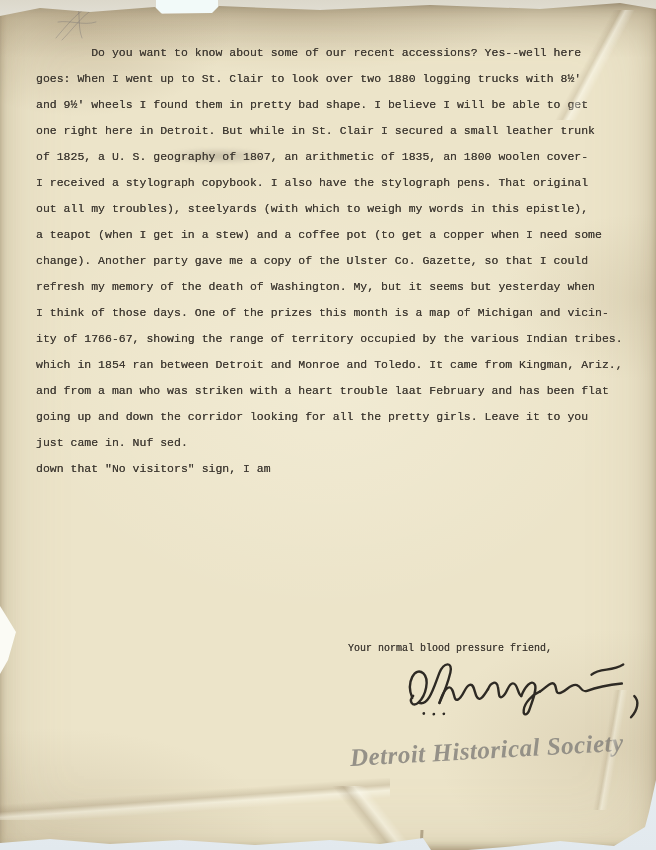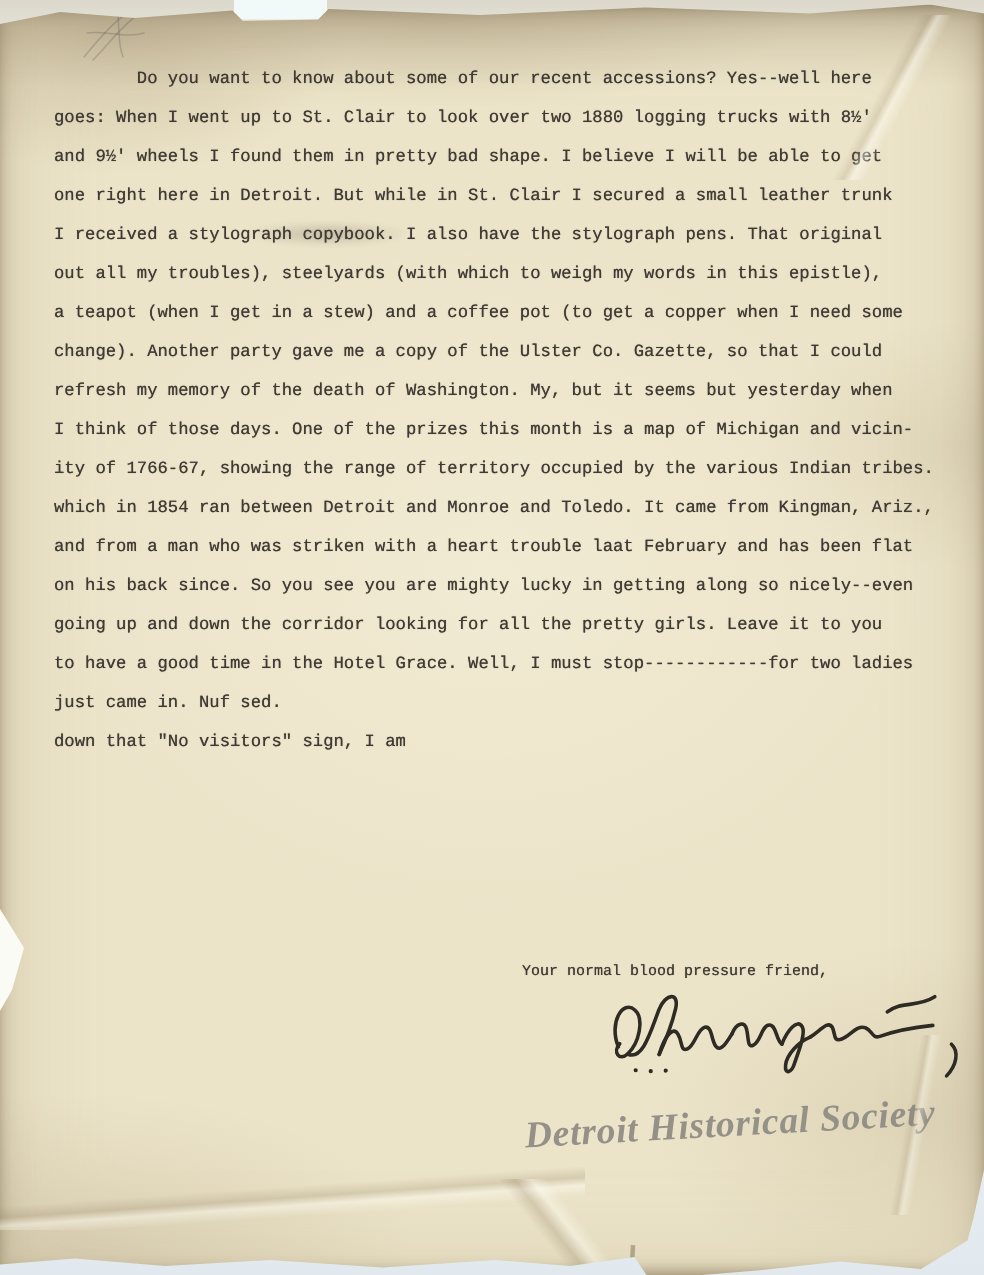--- a/index.html
+++ b/index.html
@@ -129,32 +129,31 @@
       </g>
     </svg>
 
     <div class="smudge"></div>
 
     <div class="letter-body">
         <div class="line">        Do you want to know about some of our recent accessions? Yes--well here</div>
         <div class="line">goes: When I went up to St. Clair to look over two 1880 logging trucks with 8½'</div>
         <div class="line">and 9½' wheels I found them in pretty bad shape. I believe I will be able to get</div>
         <div class="line">one right here in Detroit. But while in St. Clair I secured a small leather trunk</div>
+        <div class="line">of 1825, a U. S. geography of 1807, an arithmetic of 1835, an 1800 woolen cover-</div>
         <div class="line">I received a stylograph copybook. I also have the stylograph pens. That original</div>
         <div class="line">out all my troubles), steelyards (with which to weigh my words in this epistle),</div>
         <div class="line">a teapot (when I get in a stew) and a coffee pot (to get a copper when I need some</div>
         <div class="line">change). Another party gave me a copy of the Ulster Co. Gazette, so that I could</div>
         <div class="line">refresh my memory of the death of Washington. My, but it seems but yesterday when</div>
         <div class="line">I think of those days. One of the prizes this month is a map of Michigan and vicin-</div>
         <div class="line">ity of 1766-67, showing the range of territory occupied by the various Indian tribes.</div>
         <div class="line">which in 1854 ran between Detroit and Monroe and Toledo. It came from Kingman, Ariz.,</div>
         <div class="line">and from a man who was striken with a heart trouble laat February and has been flat</div>
-        <div class="line">on his back since. So you see you are mighty lucky in getting along so nicely--even</div>
         <div class="line">going up and down the corridor looking for all the pretty girls. Leave it to you</div>
-        <div class="line">to have a good time in the Hotel Grace. Well, I must stop------------for two ladies</div>
         <div class="line">just came in. Nuf sed.</div>
         <div class="line">down that "No visitors" sign, I am</div>
       </div>
 
     <div class="closing">Your normal blood pressure friend,</div>
 
     <svg class="signature" width="255" height="78" viewBox="0 0 255 78">
       <title>A.S.Hampton,</title>
       <g stroke="#2e2a24" stroke-width="2.4" fill="none" stroke-linecap="round" stroke-linejoin="round">
         <path d="M16,44 C10,28 20,12 28,20 C34,26 30,42 22,49 C16,54 12,47 17,42"></path>

